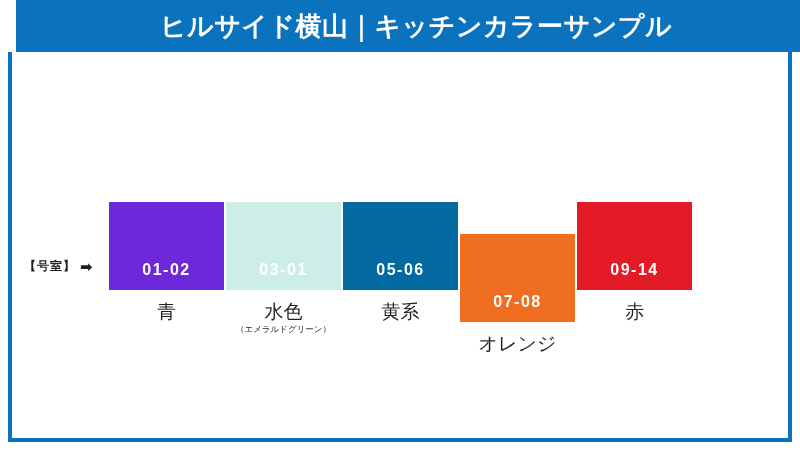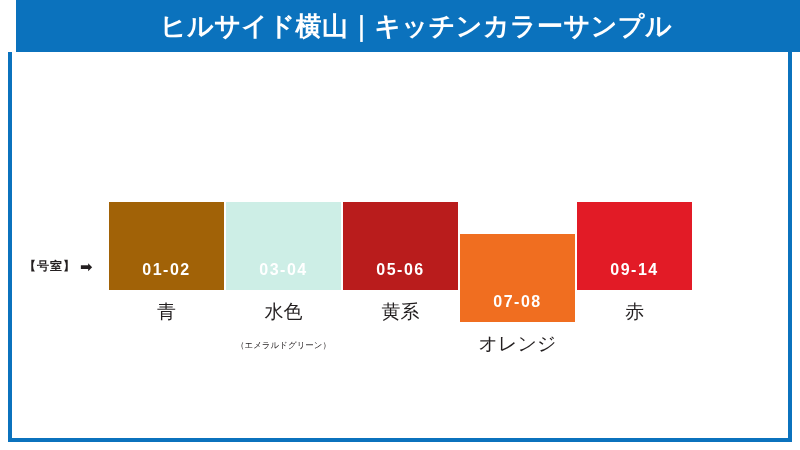--- a/index.html
+++ b/index.html
@@ -128,21 +128,21 @@
     line-height: 1;
   }
   .swatch-name {
     margin-top: 12px;
     font-size: 19px;
     color: #231f20;
     line-height: 1.1;
     text-align: center;
   }
   .swatch-subname {
-    margin-top: 18px;
+    margin-top: 2px;
     font-size: 8.5px;
     color: #231f20;
     text-align: center;
     line-height: 1.1;
     white-space: nowrap;
   }
 </style>
 </head>
 <body>
 
@@ -157,34 +157,34 @@
 
 <div id="swatch-area">
 
   <div id="room-label">
     <span id="room-label-text">【号室】</span>
     <span id="room-label-arrow">➡</span>
   </div>
 
   <div id="swatch-row">
       <div class="swatch-col">
-        <div class="swatch-chip" style="background: #a16207;">
+        <div class="swatch-chip" style="background: #6d28d9;">
           <span class="swatch-room" style="color: rgb(255, 255, 255);">01-02</span>
         </div>
         <div class="swatch-name">青</div>
       </div>
       <div class="swatch-col">
         <div class="swatch-chip" style="background: rgb(205, 238, 230);">
-          <span class="swatch-room" style="color: rgb(255, 255, 255);">03-04</span>
+          <span class="swatch-room" style="color: rgb(255, 255, 255);">03-01</span>
         </div>
         <div class="swatch-name">水色</div>
         <div class="swatch-subname">（エメラルドグリーン）</div>
       </div>
       <div class="swatch-col">
-        <div class="swatch-chip" style="background: #b91c1c;">
+        <div class="swatch-chip" style="background: #0369a1;">
           <span class="swatch-room" style="color: rgb(255, 255, 255);">05-06</span>
         </div>
         <div class="swatch-name">黄系</div>
       </div>
       <div class="swatch-col">
         <div class="swatch-chip" style="background: rgb(240, 110, 32); margin-top: 32px;">
           <span class="swatch-room" style="color: rgb(255, 255, 255);">07-08</span>
         </div>
         <div class="swatch-name">オレンジ</div>
       </div>

